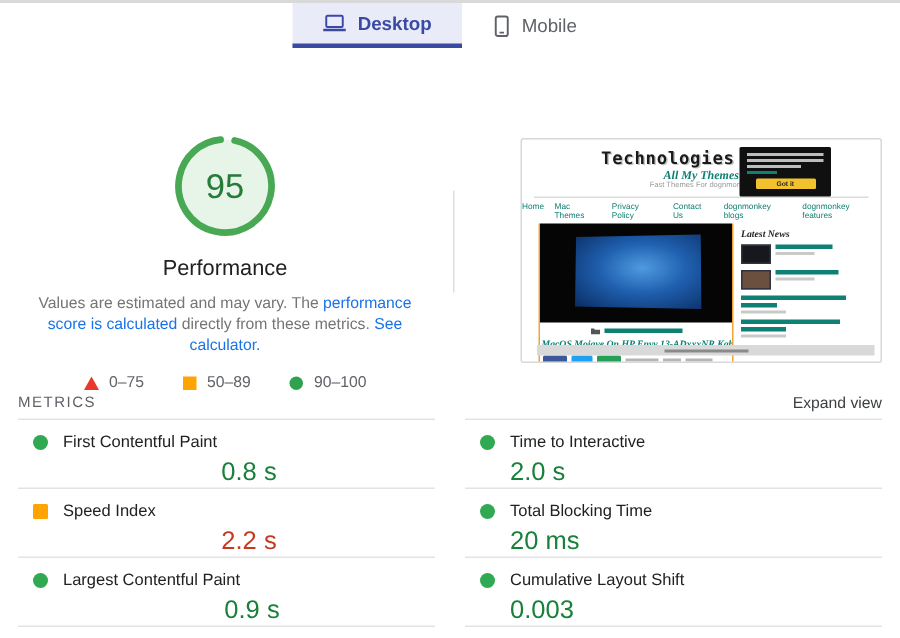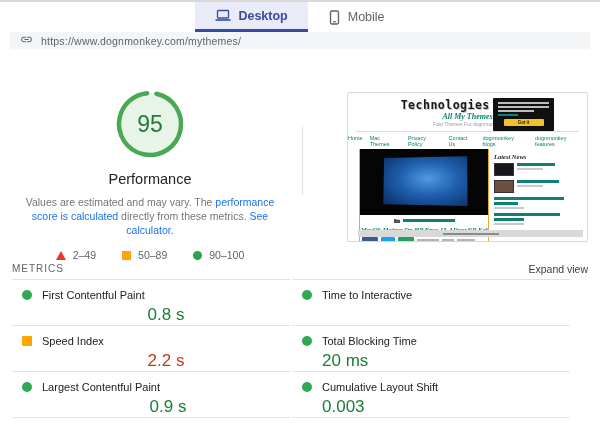--- a/index.html
+++ b/index.html
@@ -77,21 +77,21 @@
   .t-foot { position:absolute; left:10px; right:4px; bottom:4px; height:7px; background:#d9d9d9;
             display:flex; align-items:center; justify-content:center; }
   .t-foot .fbar { width:56px; height:2px; background:#8a8a8a; }
 
   
   .metrics-head { position:absolute; top:256px; left:12px; right:12px; height:21px;
                   display:flex; justify-content:space-between; align-items:center; }
   .metrics-label { font-size:10px; color:#5f6368; letter-spacing:1px; }
   .expand-view { font-size:10.5px; color:#3c4043; cursor:pointer; }
   .mcol { position:absolute; top:277px; width:278px; border-top:1px solid #e3e3e3; }
-  .mcol.left { left:12px;text-align:center; } .mcol.right { left:292px; }
+  .mcol.left { left:12px;text-align:center; } .mcol.right { left:310px; }
   .mcell { height:46px; border-bottom:1px solid #e3e3e3; padding:9px 0 0 10px; }
   .mrow { display:flex; align-items:center; gap:10px; }
   .dot { width:10px; height:10px; flex:0 0 auto; }
   .dot.circle { border-radius:50%; } .dot.square { border-radius:1px; }
   .mlabel { font-size:11px; color:#212121; }
   .mvalue { font-size:17px; margin:4px 0 0 20px; }
 </style>
 </head>
 <body>
 
@@ -111,43 +111,35 @@
       <span>
         <svg width="13" height="15" viewBox="0 0 13 15">
             <rect x="2.5" y="1" width="8" height="13" rx="1.4" fill="none" stroke="#5f6368" stroke-width="1.3"></rect>
             <line x1="5" y1="11.8" x2="8" y2="11.8" stroke="#5f6368" stroke-width="1.2"></line>
           </svg>
       </span>
       <span>Mobile</span>
     </div>
   </div>
 
-  <div class="url-bar">
-    <span>
-      <svg width="13" height="13" viewBox="0 0 24 24" fill="#5f6368">
-          <path d="M3.9 12c0-1.71 1.39-3.1 3.1-3.1h4V7H7c-2.76 0-5 2.24-5 5s2.24 5 5 5h4v-1.9H7c-1.71 0-3.1-1.39-3.1-3.1zM8 13h8v-2H8v2zm9-6h-4v1.9h4c1.71 0 3.1 1.39 3.1 3.1s-1.39 3.1-3.1 3.1h-4V17h4c2.76 0 5-2.24 5-5s-2.24-5-5-5z"></path>
-        </svg>
-    </span>
-    <span class="url-text">https://www.dognmonkey.com/mythemes/</span>
-  </div>
 
   <div class="gauge-col">
     <div class="gauge">
       <svg width="76" height="76" viewBox="0 0 76 76">
         <circle cx="38" cy="38" r="31" style="fill: rgb(231, 245, 232);"></circle>
         <circle cx="38" cy="38" r="31" fill="none" stroke-width="4.5" stroke-linecap="round" stroke-dasharray="185 9.8" transform="rotate(-78 38 38)" style="stroke: rgb(73, 168, 84);"></circle>
       </svg>
       <span class="score" style="color: rgb(37, 123, 56);">95</span>
     </div>
     <h2 class="category-title">Performance</h2>
     <p class="disclaimer"><span>Values are estimated and may vary. The </span><a href="#" style="color: rgb(26, 115, 232);">performance score is calculated</a><span> directly from these metrics. </span><a href="#" style="color: rgb(26, 115, 232);">See calculator.</a></p>
     <div class="legend">
       <div class="legend-entry">
         <span class="shape-triangle" style="border-bottom-color: rgb(232, 56, 42);"></span>
-        <span>2–49</span>
+        <span>0–75</span>
       </div>
       <div class="legend-entry">
         <span class="shape-square" style="background: rgb(255, 164, 0);"></span>
         <span>50–89</span>
       </div>
       <div class="legend-entry">
         <span class="shape-circle" style="background: rgb(48, 161, 78);"></span>
         <span>90–100</span>
       </div>
     </div>
@@ -259,20 +251,21 @@
       <div class="mvalue" style="color: rgb(24, 128, 56); margin-left: 24px;">0.9 s</div>
     </div>
   </div>
 
   <div class="mcol right">
     <div class="mcell">
       <div class="mrow">
         <span class="dot circle" style="background: rgb(49, 168, 82);"></span>
         <span class="mlabel">Time to Interactive</span>
       </div>
+      <div class="mvalue" style="color: rgb(24, 128, 56);">2.0 s</div>
     </div>
     <div class="mcell">
       <div class="mrow">
         <span class="dot circle" style="background: rgb(49, 168, 82);"></span>
         <span class="mlabel">Total Blocking Time</span>
       </div>
       <div class="mvalue" style="color: rgb(24, 128, 56);">20 ms</div>
     </div>
     <div class="mcell">
       <div class="mrow">

